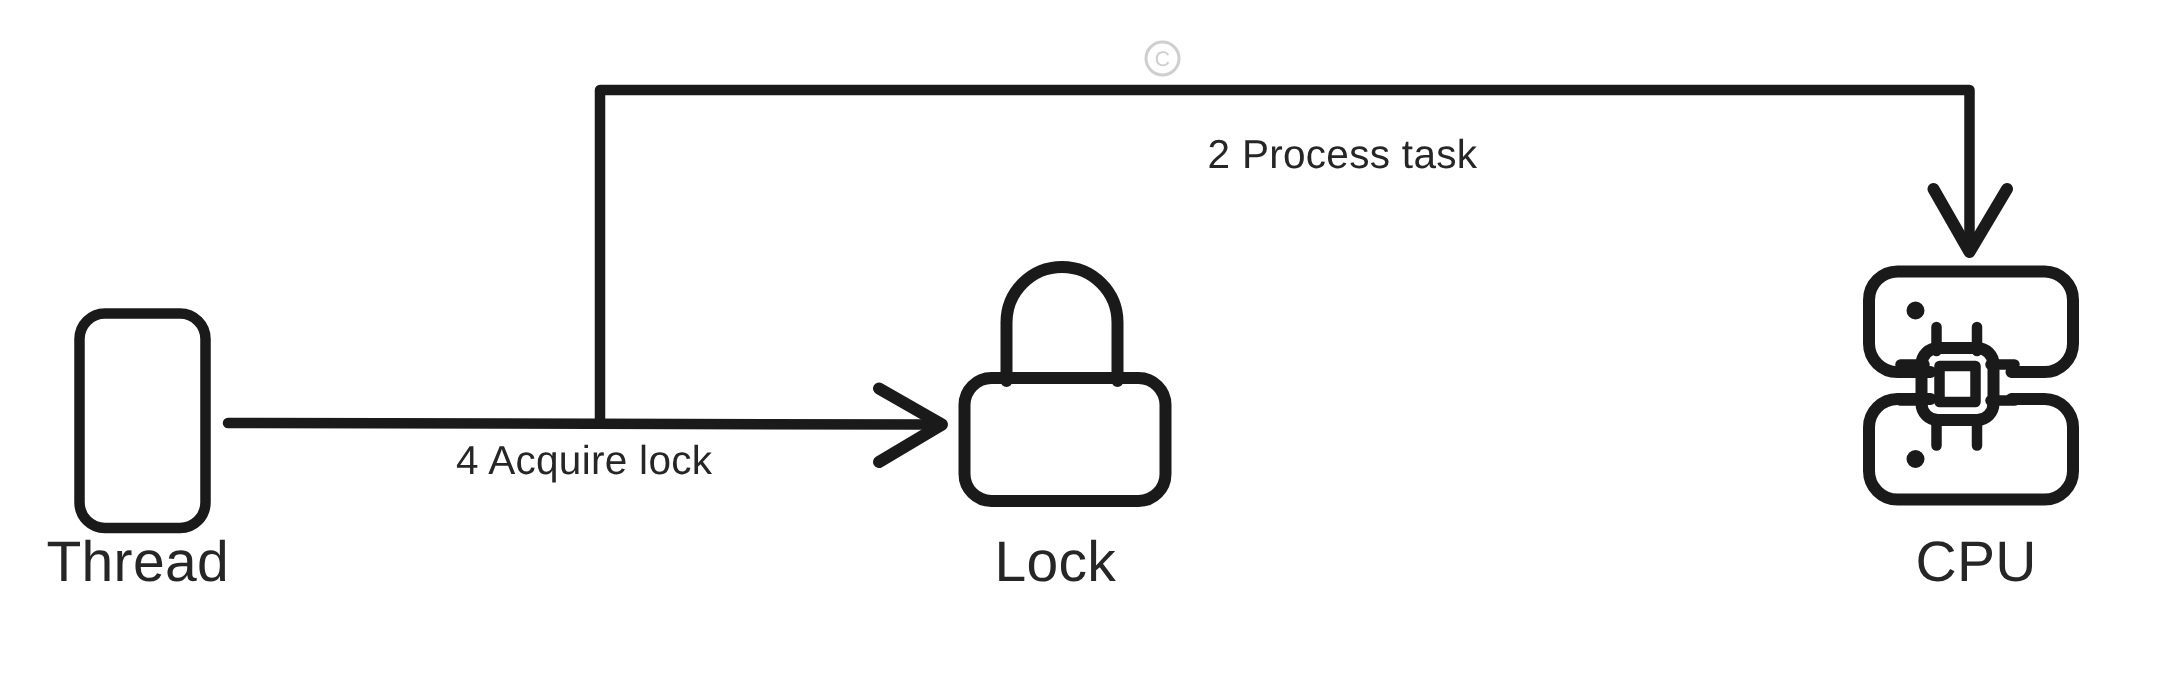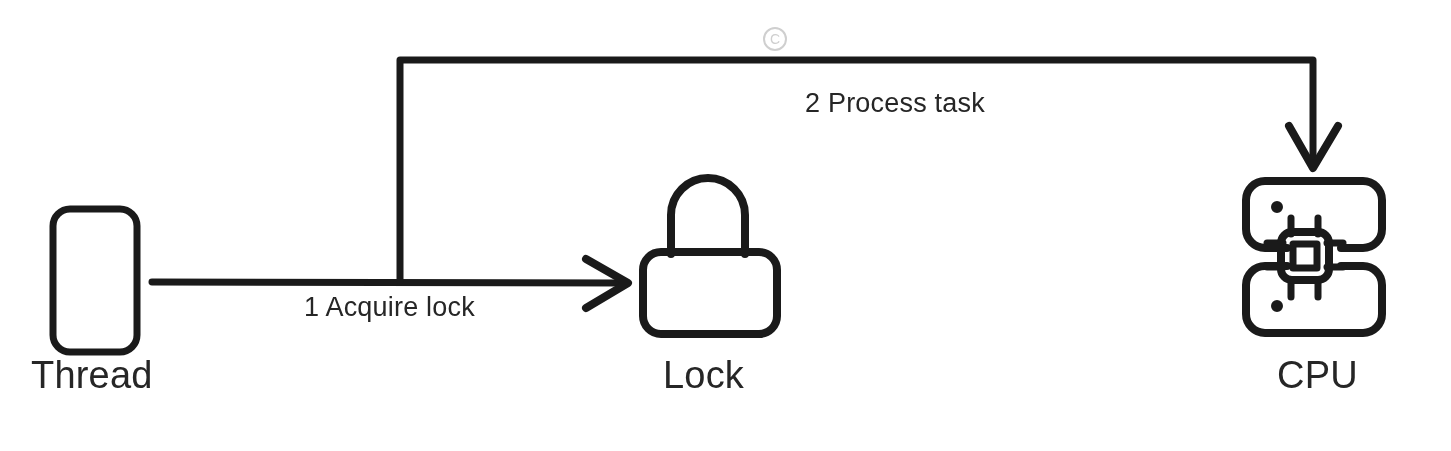--- a/index.html
+++ b/index.html
@@ -117,17 +117,17 @@
   <div class="watermark">
     <span class="wm-c">C</span>
   </div>
 
   <div class="txt node-label" style="left:31px; top:354px;">Thread</div>
 
   <div class="txt node-label" style="left:663px; top:354px;">Lock</div>
 
   <div class="txt node-label" style="left:1277px; top:354px;">CPU</div>
 
-  <div class="txt edge-label" style="left:304px; top:292px;">1 Acquire lock</div>
+  <div class="txt edge-label" style="left:304px; top:292px;">4 Acquire lock</div>
 
   <div class="txt edge-label" style="left:805px; top:69px;margin-top:19px;">2 Process task</div>
 
 </div>
 
 </body></html>

